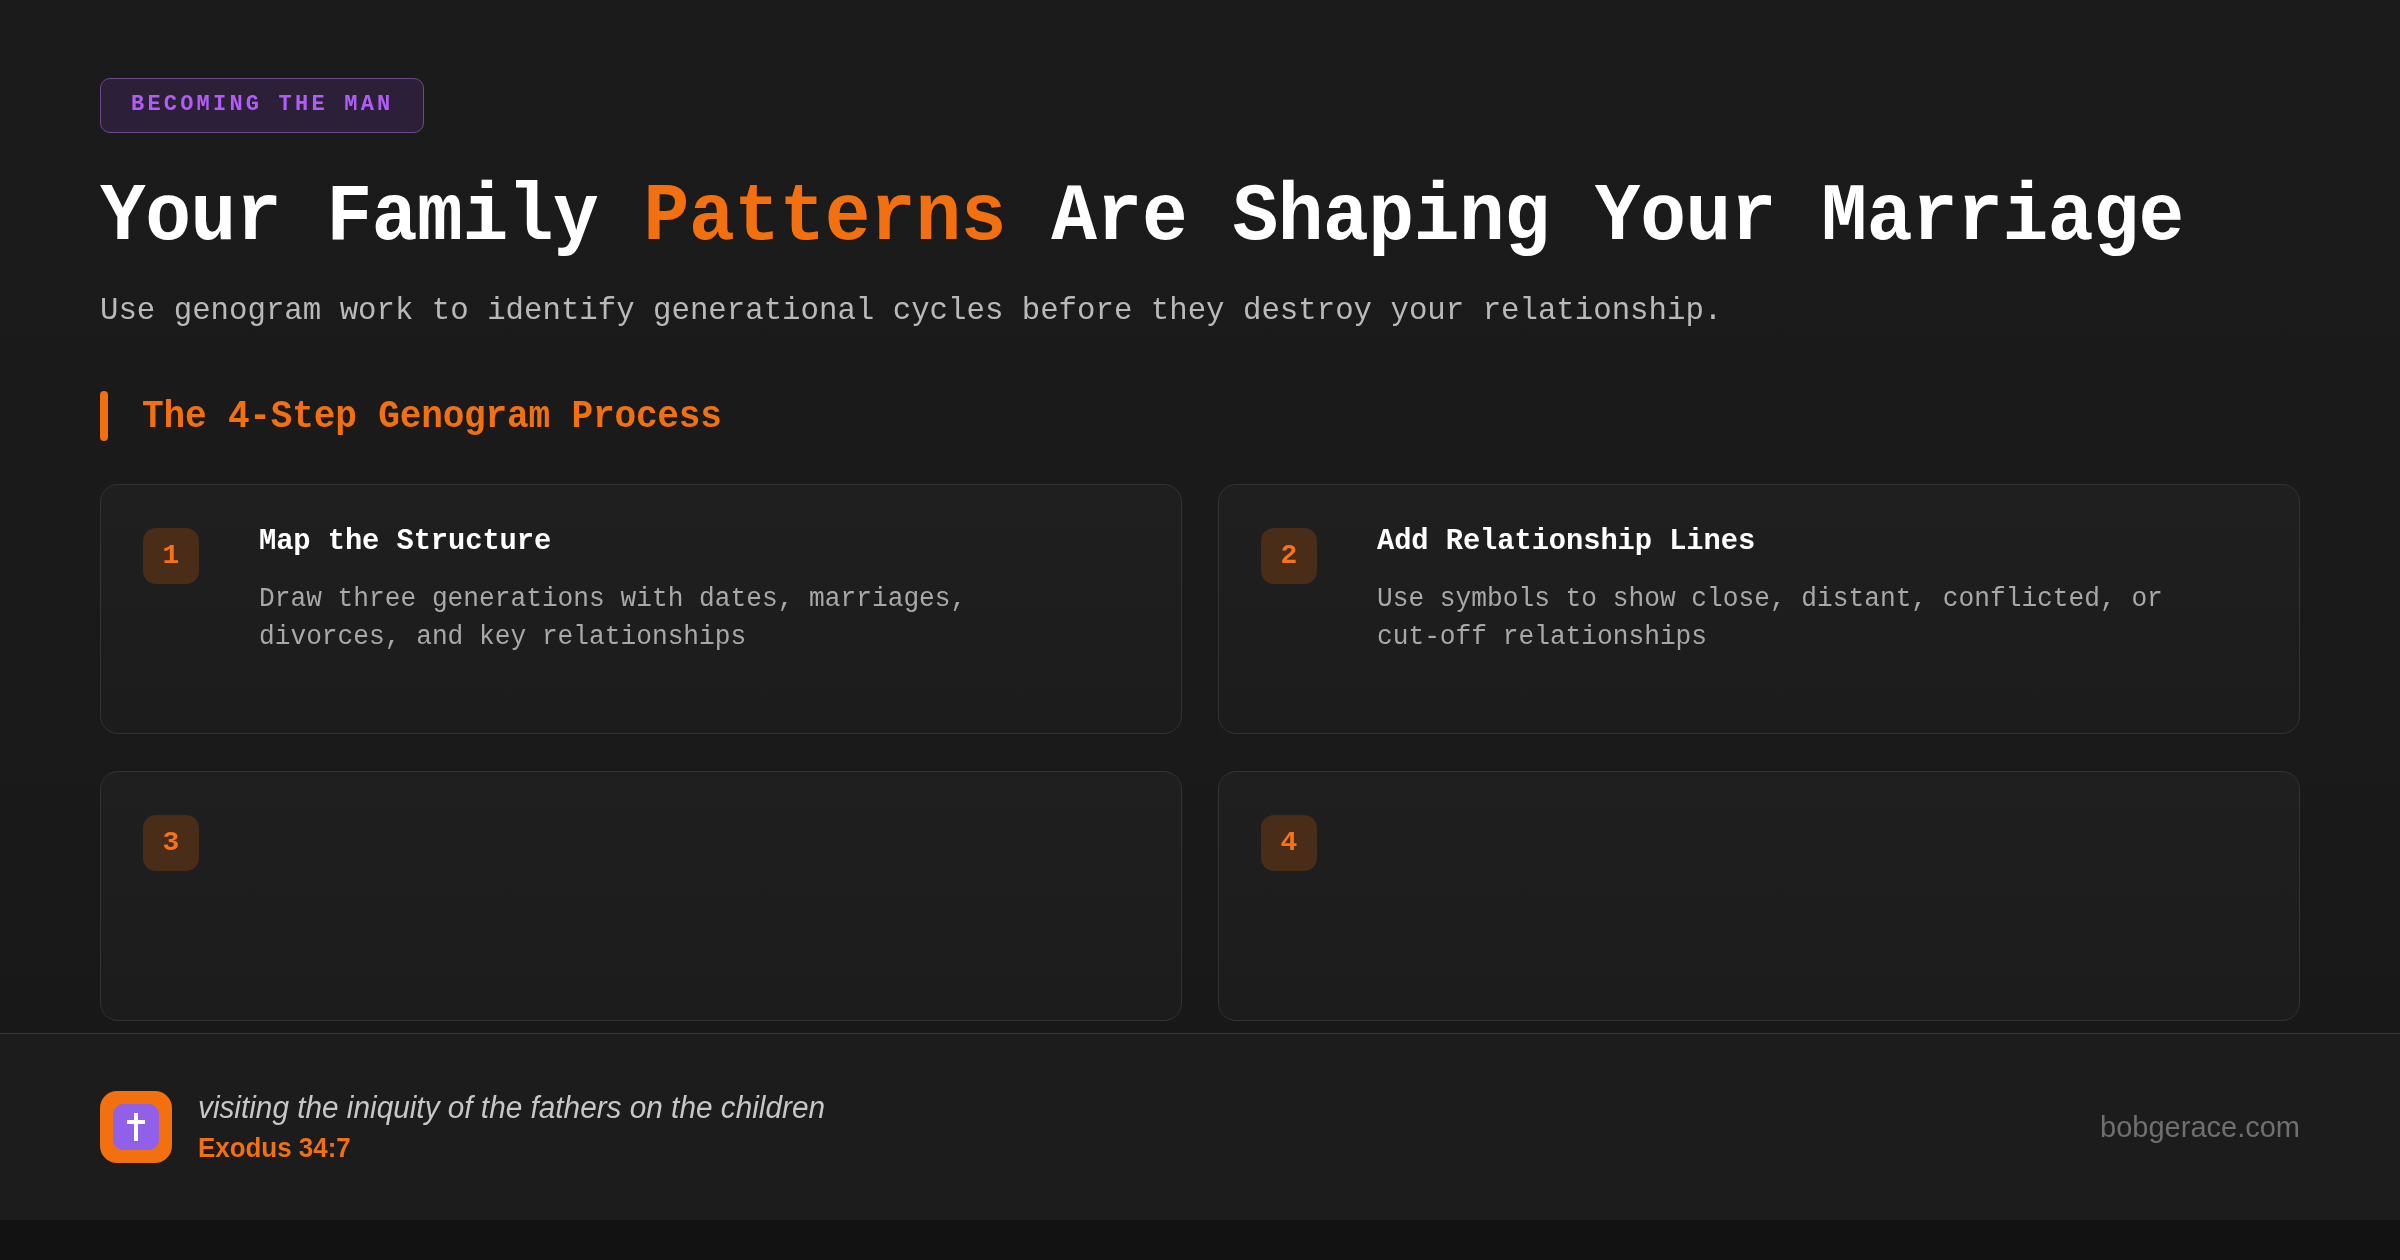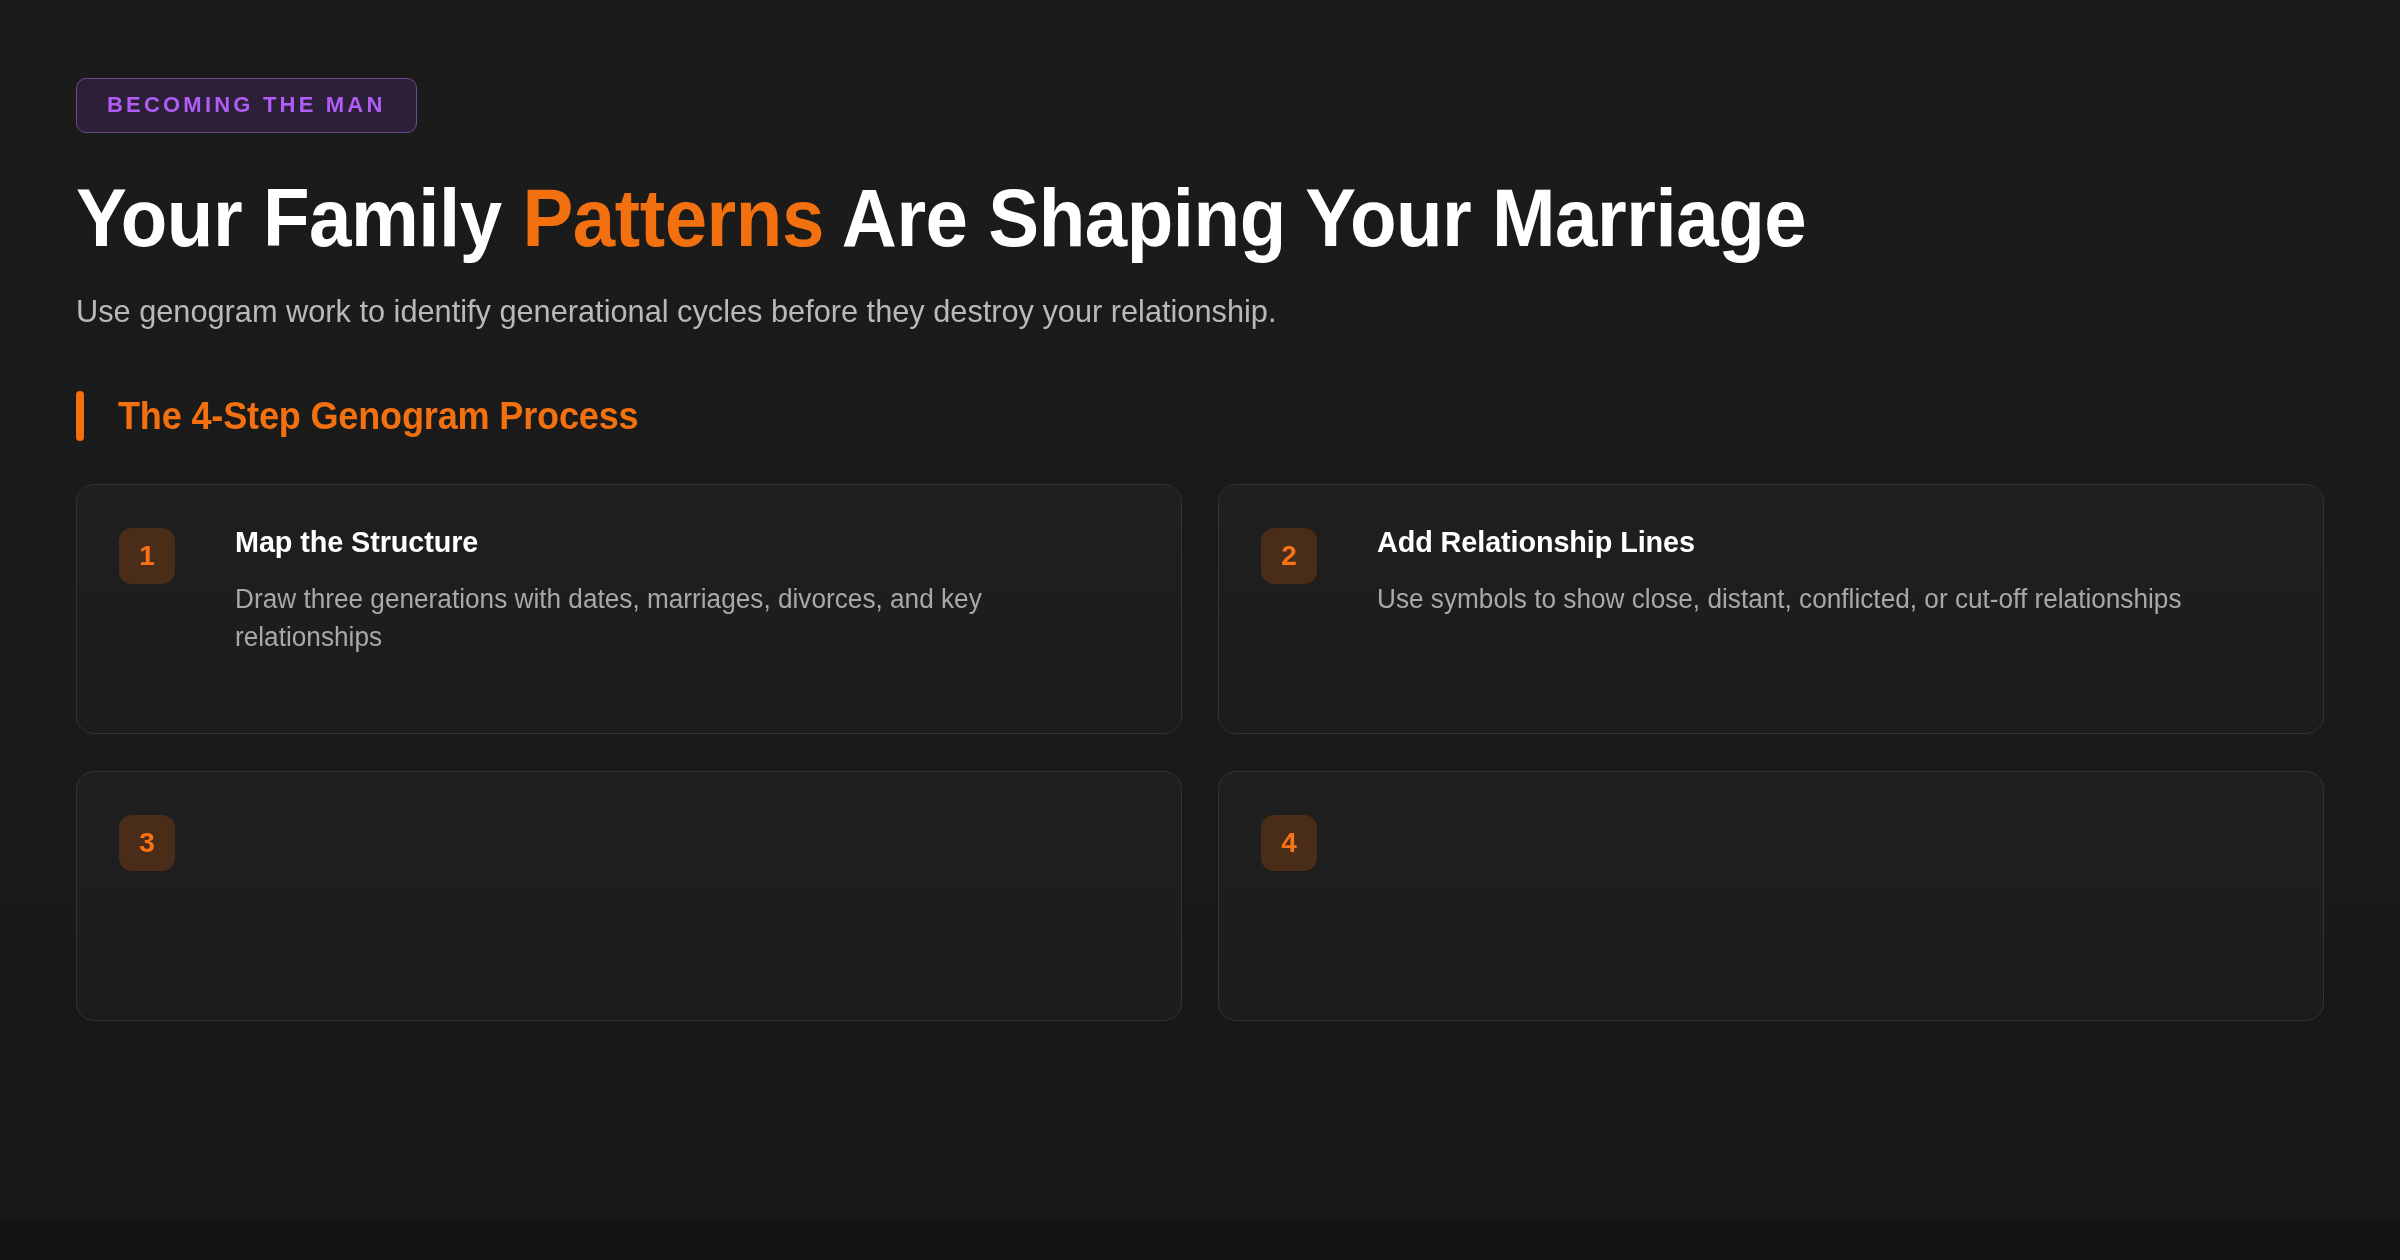--- a/index.html
+++ b/index.html
@@ -26,21 +26,22 @@
     overflow:hidden;
   }
 
   
   .content {
     position:absolute;
     left:0; top:0;
     width:2400px;
     height:1033px;
     overflow:hidden;
-    padding:0 76px;
+    padding:0 100px;
+    font-family:Liberation Mono, monospace;
   }
 
   
   .eyebrow {
     display:inline-block;
     margin-top:78px;
     padding:15px 30px 16px;
     border:1.5px solid #6b4a8f;
     border-radius:10px;
     background:#2c2039;
@@ -276,16 +277,33 @@
         <div class="num-badge">3</div>
       </div>
 
       <div class="card">
         <div class="num-badge">4</div>
       </div>
 
     </div>
   </div>
 
+  <div class="footer">
+    <div class="footer-left">
+      <div class="cross-icon">
+        <div class="cross-inner">
+          <svg width="26" height="32" viewBox="0 0 26 32" aria-hidden="true">
+            <rect x="11" y="2" width="4" height="28" fill="#ffffff"></rect>
+            <rect x="4" y="9" width="18" height="4" fill="#ffffff"></rect>
+          </svg>
+        </div>
+      </div>
+      <div class="quote-block">
+        <div class="quote-text">visiting the iniquity of the fathers on the children</div>
+        <div class="quote-ref">Exodus 34:7</div>
+      </div>
+    </div>
+    <div class="site-url">bobgerace.com</div>
+  </div>
 
   <div class="bottom-strip"></div>
 
 </div>
 
 </body></html>

